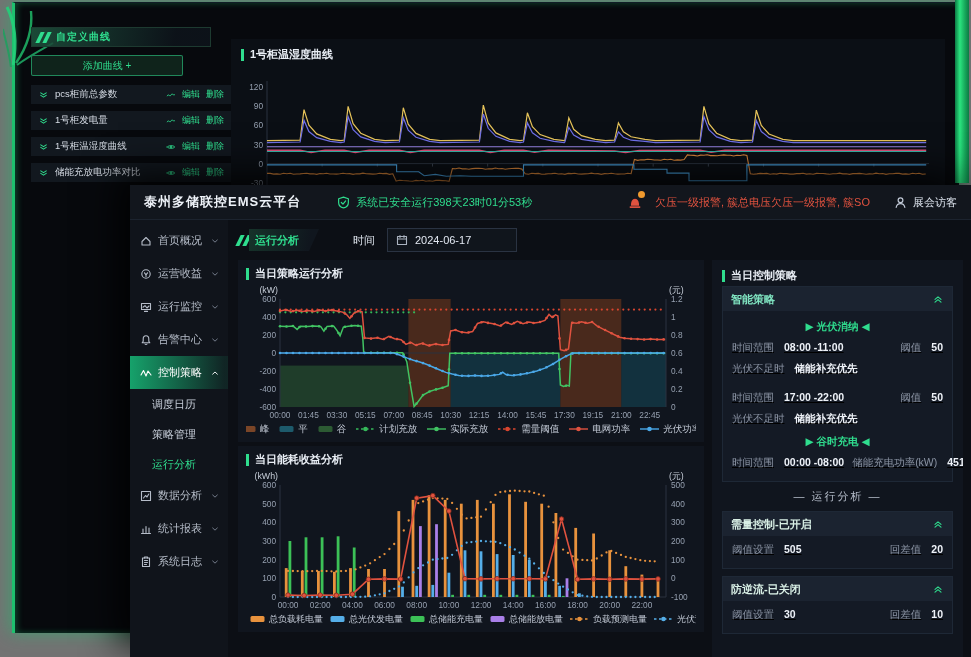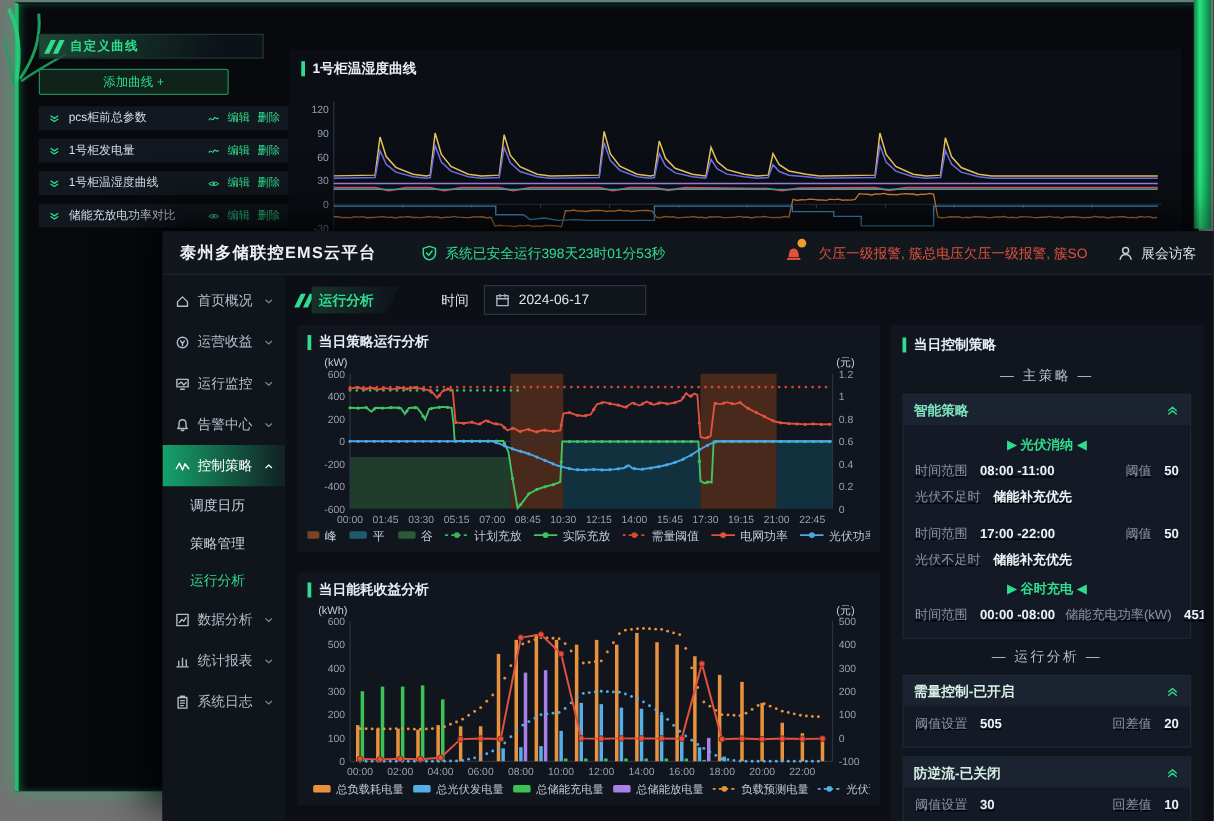--- a/index.html
+++ b/index.html
@@ -58,21 +58,21 @@
 
   .content{flex:1;padding:8px 8px 0 10px;display:flex;flex-direction:column;min-width:0;}
   .toolbar{display:flex;align-items:center;height:24px;margin-bottom:8px;}
   .tab-run{display:flex;align-items:center;height:22px;padding:0 20px 0 6px;gap:7px;color:#2fdd8e;font-size:11px;font-weight:bold;
            background:linear-gradient(100deg,#16332a,#10161e 85%);clip-path:polygon(0 0,100% 0,calc(100% - 10px) 100%,0 100%);cursor:pointer;}
   .time-label{font-size:11px;color:#dde3ec;margin-left:34px;margin-right:12px;}
   .datebox{display:flex;align-items:center;gap:7px;height:22px;width:112px;padding:0 8px;background:#10151c;border:1px solid #2a3342;color:#e2e8f2;font-size:11px;cursor:pointer;}
   .datebox .icon{color:#aab3c0;}
 
   .cols{display:flex;gap:8px;flex:1;min-height:0;}
-  .charts{width:466px;flex:none;display:flex;flex-direction:column;gap:16px;}
+  .charts{width:466px;flex:none;display:flex;flex-direction:column;gap:4px;}
   .card{background:#10151e;padding:6px 8px 3px;}
   .card-h{display:flex;align-items:center;gap:6px;margin-bottom:3px;}
   .card-bar{width:3px;height:12px;background:#2fdd8e;flex:none;}
   .card-title{font-size:11px;font-weight:bold;color:#e8edf4;white-space:nowrap;}
   #chart1{height:136px;}
   #chart2{height:140px;}
   .legend{display:flex;align-items:center;justify-content:center;gap:10px;height:19px;font-size:9.5px;color:#c3cad6;overflow:hidden;}
   .leg-item{display:flex;align-items:center;gap:4px;white-space:nowrap;cursor:pointer;}
   #legend2{justify-content:flex-start;gap:7px;font-size:9px;padding-left:4px;}
 
@@ -1088,21 +1088,20 @@
                   </span>
                 </div>
             </div>
           </div>
 
           <div class="rpanel">
             <div class="card-h">
               <span class="card-bar"></span>
               <span class="card-title">当日控制策略</span>
             </div>
-            <div class="rp-divider">—  主策略  —</div>
             <div id="rp-smart">
                 <div class="scard">
                   <div class="scard-h">
                     <span class="scard-title">智能策略</span>
                     <span class="icon">
                       <svg viewBox="0 0 12 12" width="12" height="12">
                         <path d="M3 6.4 L6 3.8 L9 6.4 M3 9.2 L6 6.6 L9 9.2" fill="none" stroke="currentColor"></path>
                       </svg>
                     </span>
                   </div>

